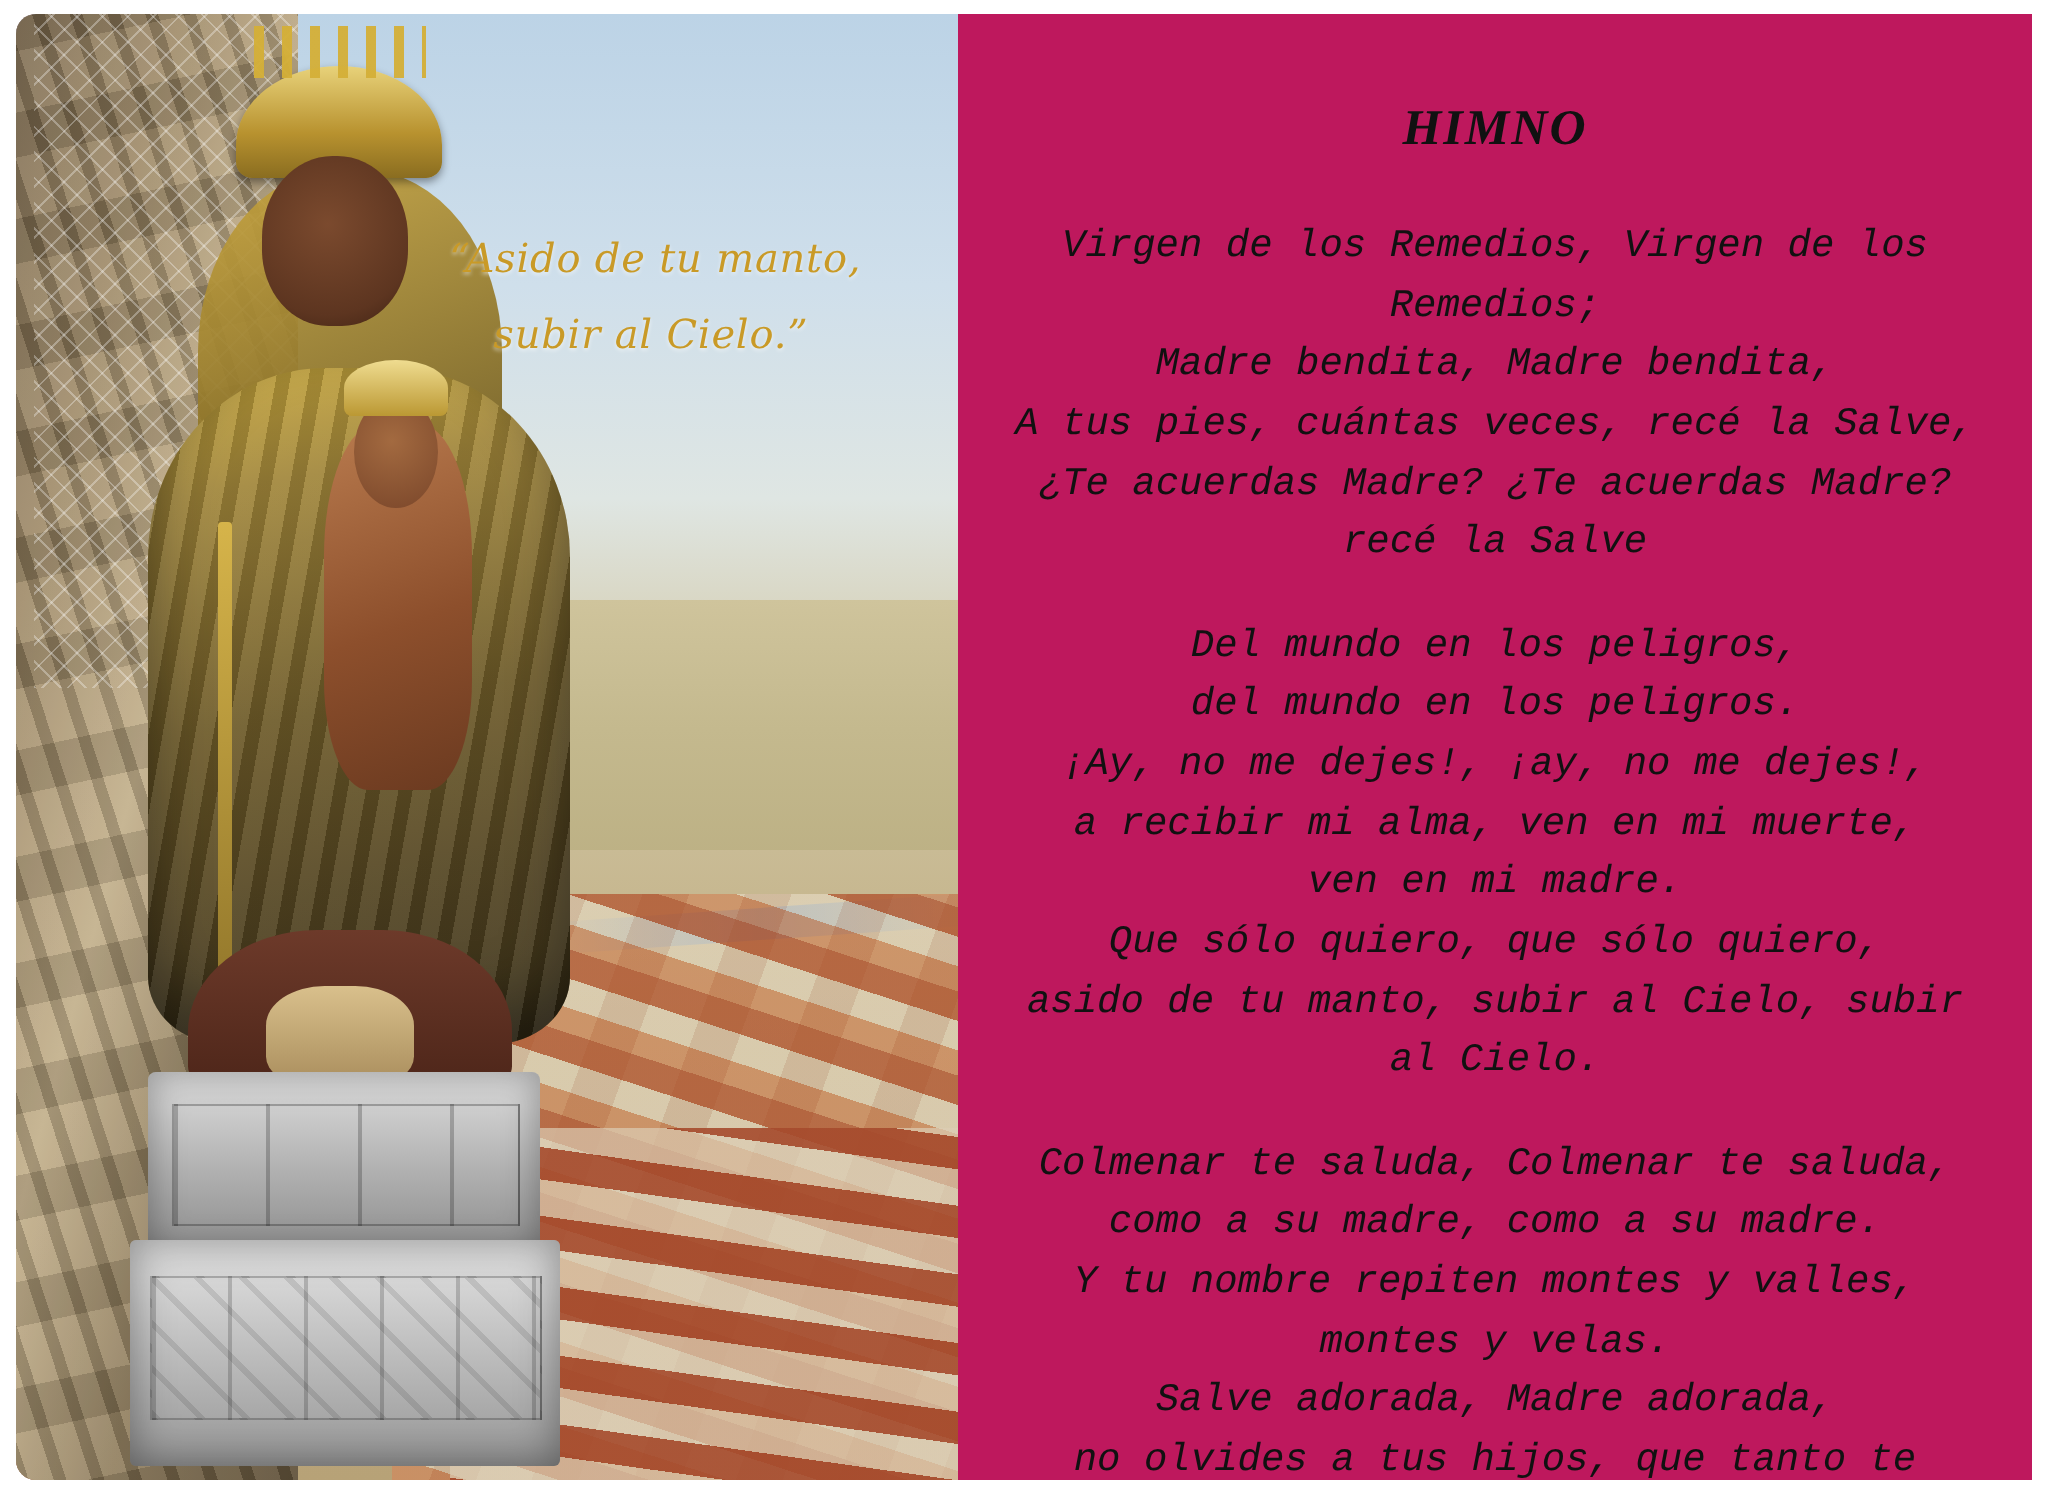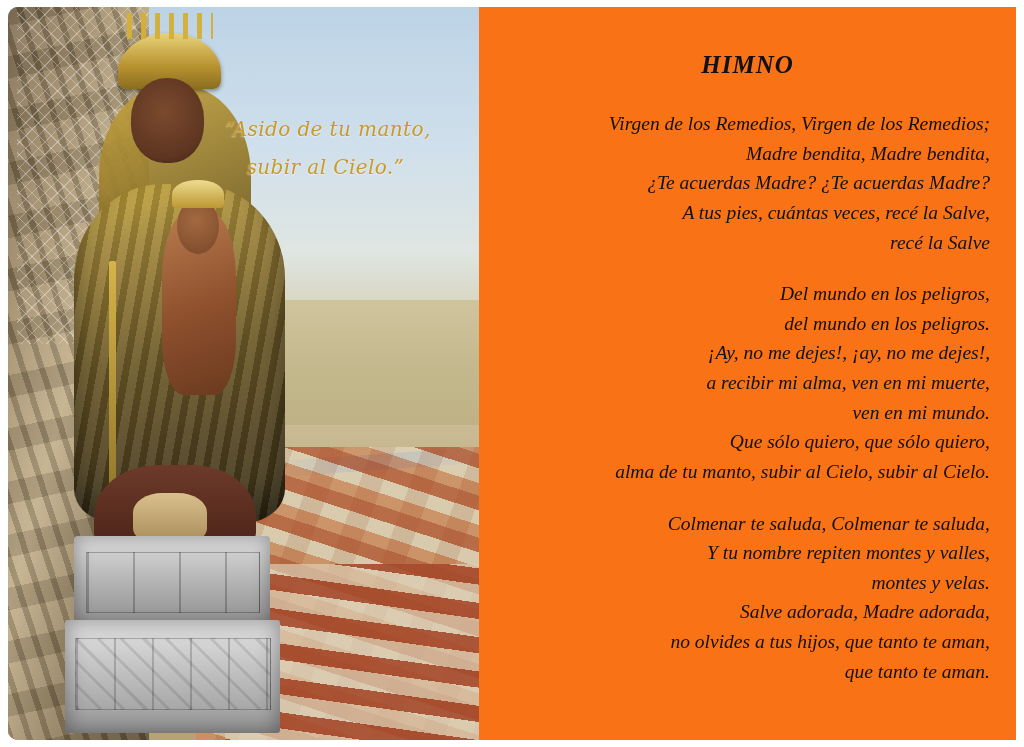--- a/index.html
+++ b/index.html
@@ -256,42 +256,41 @@
     padding-left: 22px;
   }
 
   
   #hymn-panel {
     position: absolute;
     left: 479px;
     top: 7px;
     width: 537px;
     height: 733px;
-    background: #f97316;
+    background: #be185d;
     box-sizing: border-box;
     padding: 36px 26px 20px 26px;
     text-align: center;
   }
   #hymn-title {
     font-family: "Liberation Serif", serif;
     font-weight: bold;
     font-style: italic;
     font-size: 25px;
     color: #111;
     letter-spacing: 1px;
     margin: 8px 0 30px 0;
   }
   .stanza {
-    font-family: Liberation Serif, serif;
+    font-family: Liberation Mono, monospace;
     font-style: italic;
     font-size: 19.5px;
     line-height: 1.52;
     color: #111;
     margin: 0 0 22px 0;
-    text-align: right;
   }
   .stanza .vline { display: block; }
 </style>
 </head>
 <body>
 
 <div id="card">
 
   <div id="photo-panel">
     <div class="sky"></div>
@@ -324,37 +323,38 @@
       <span class="line2">subir al Cielo.”</span>
     </div>
   </div>
 
   <div id="hymn-panel">
     <div id="hymn-title">HIMNO</div>
 
     <p class="stanza">
       <span class="vline">Virgen de los Remedios, Virgen de los Remedios;</span>
       <span class="vline">Madre bendita, Madre bendita,</span>
+      <span class="vline">A tus pies, cuántas veces, recé la Salve,</span>
       <span class="vline">¿Te acuerdas Madre? ¿Te acuerdas Madre?</span>
-      <span class="vline">A tus pies, cuántas veces, recé la Salve,</span>
       <span class="vline">recé la Salve</span>
     </p>
 
     <p class="stanza">
       <span class="vline">Del mundo en los peligros,</span>
       <span class="vline">del mundo en los peligros.</span>
       <span class="vline">¡Ay, no me dejes!, ¡ay, no me dejes!,</span>
       <span class="vline">a recibir mi alma, ven en mi muerte,</span>
-      <span class="vline">ven en mi mundo.</span>
+      <span class="vline">ven en mi madre.</span>
       <span class="vline">Que sólo quiero, que sólo quiero,</span>
-      <span class="vline">alma de tu manto, subir al Cielo, subir al Cielo.</span>
+      <span class="vline">asido de tu manto, subir al Cielo, subir al Cielo.</span>
     </p>
 
     <p class="stanza">
       <span class="vline">Colmenar te saluda, Colmenar te saluda,</span>
+      <span class="vline">como a su madre, como a su madre.</span>
       <span class="vline">Y tu nombre repiten montes y valles,</span>
       <span class="vline">montes y velas.</span>
       <span class="vline">Salve adorada, Madre adorada,</span>
       <span class="vline">no olvides a tus hijos, que tanto te aman,</span>
       <span class="vline">que tanto te aman.</span>
     </p>
   </div>
 
 </div>
 

